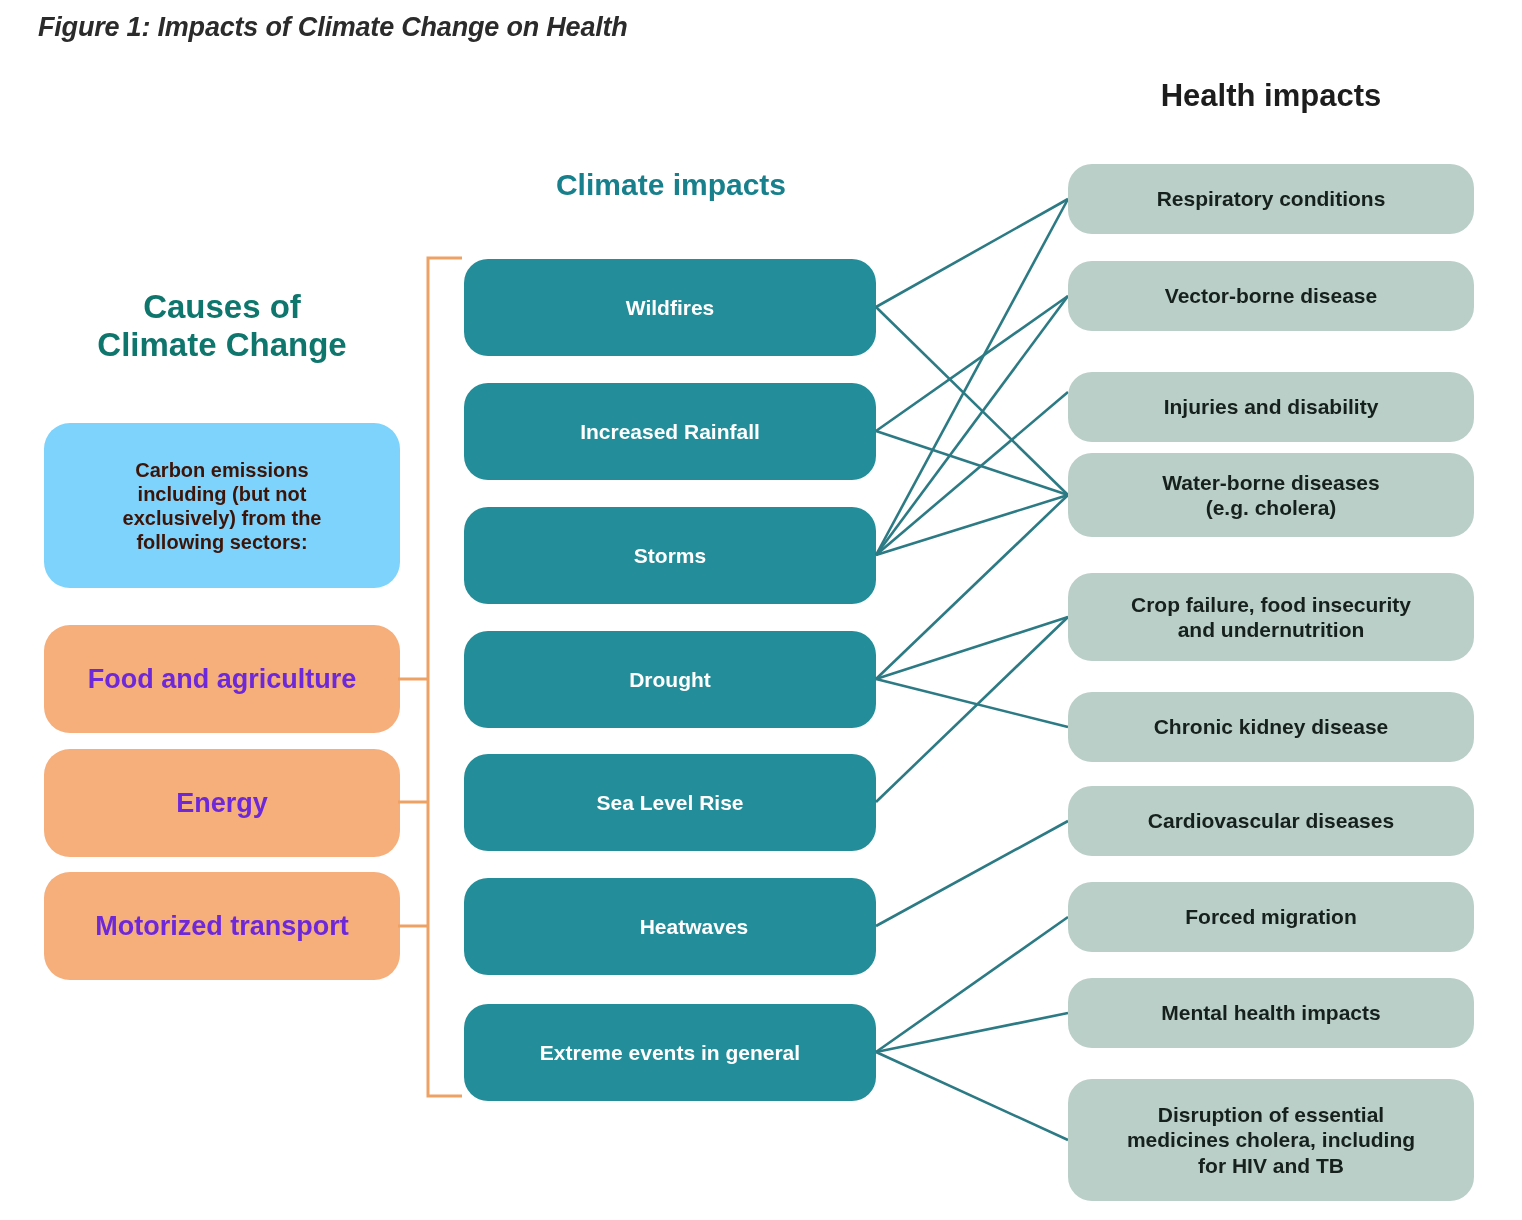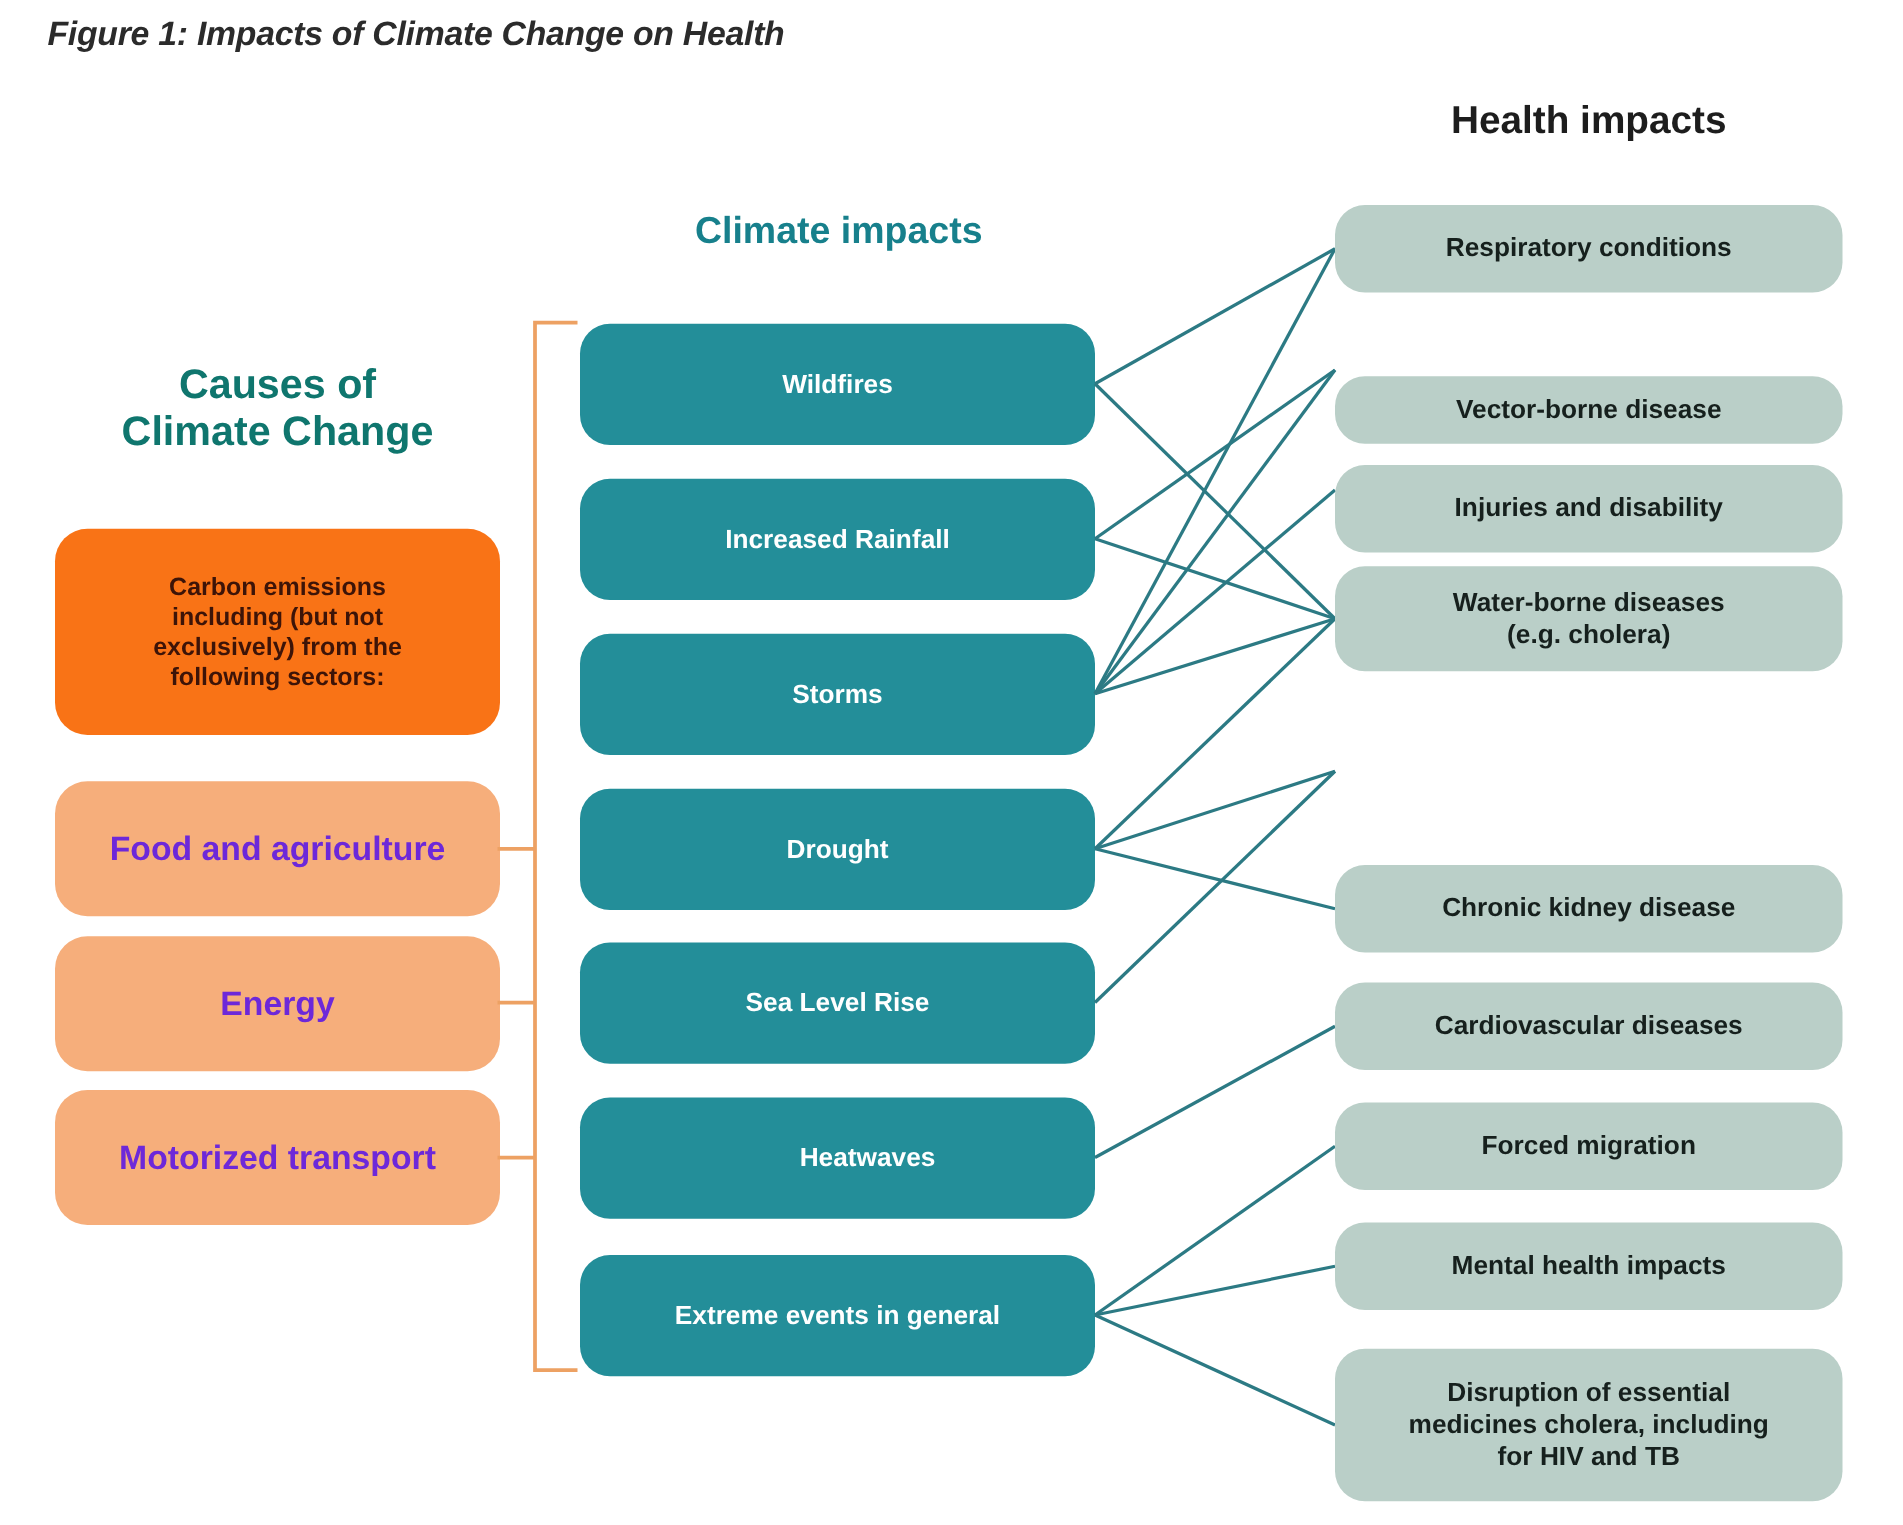--- a/index.html
+++ b/index.html
@@ -41,21 +41,21 @@
   .node{
     position:absolute;display:flex;align-items:center;justify-content:center;
     text-align:center;box-sizing:border-box;
     font-weight:bold;line-height:1.2;
     border-radius:22px;
   }
   .node span{display:block;white-space:pre-line;}
 
   
   .cause-main{
-    background:#f97316;color:#3d1408;font-size:20px;border-radius:26px;
+    background:#7dd3fc;color:#3d1408;font-size:20px;border-radius:26px;
   }
   .cause-sub{
     background:#F6AE7B;color:#6d28d9;font-size:27px;border-radius:26px;
   }
 
   
   .climate{
     background:#238E99;color:#ffffff;font-size:21px;border-radius:24px;
   }
 
@@ -152,29 +152,33 @@
     <line class="link" x1="876" y1="926" x2="1068" y2="821"></line>
 
     <line class="link" x1="876" y1="1052" x2="1068" y2="917"></line>
     <line class="link" x1="876" y1="1052" x2="1068" y2="1013"></line>
     <line class="link" x1="876" y1="1052" x2="1068" y2="1140"></line>
   </svg>
 
   <div class="node health" style="left:1068px;top:164px;width:406px;height:70px;padding:4px 14px;">
     <span>Respiratory conditions</span>
   </div>
-  <div class="node health" style="left:1068px;top:261px;width:406px;height:54px;padding:4px 24px;margin-top:40px;">
+  <div class="node health" style="left:1068px;top:261px;width:406px;height:70px;padding:4px 24px;">
     <span>Vector-borne disease</span>
   </div>
   <div class="node health" style="left:1068px;top:372px;width:406px;height:70px;padding:4px 4px;">
     <span>Injuries and disability</span>
   </div>
   <div class="node health" style="left:1068px;top:453px;width:406px;height:84px;padding:4px 14px;">
     <span>Water-borne diseases
 (e.g. cholera)</span>
+  </div>
+  <div class="node health" style="left:1068px;top:573px;width:406px;height:88px;padding:4px 14px;">
+    <span>Crop failure, food insecurity
+and undernutrition</span>
   </div>
   <div class="node health" style="left:1068px;top:692px;width:406px;height:70px;padding:4px 14px;">
     <span>Chronic kidney disease</span>
   </div>
   <div class="node health" style="left:1068px;top:786px;width:406px;height:70px;padding:4px 14px;">
     <span>Cardiovascular diseases</span>
   </div>
   <div class="node health" style="left:1068px;top:882px;width:406px;height:70px;padding:4px 14px;">
     <span>Forced migration</span>
   </div>

